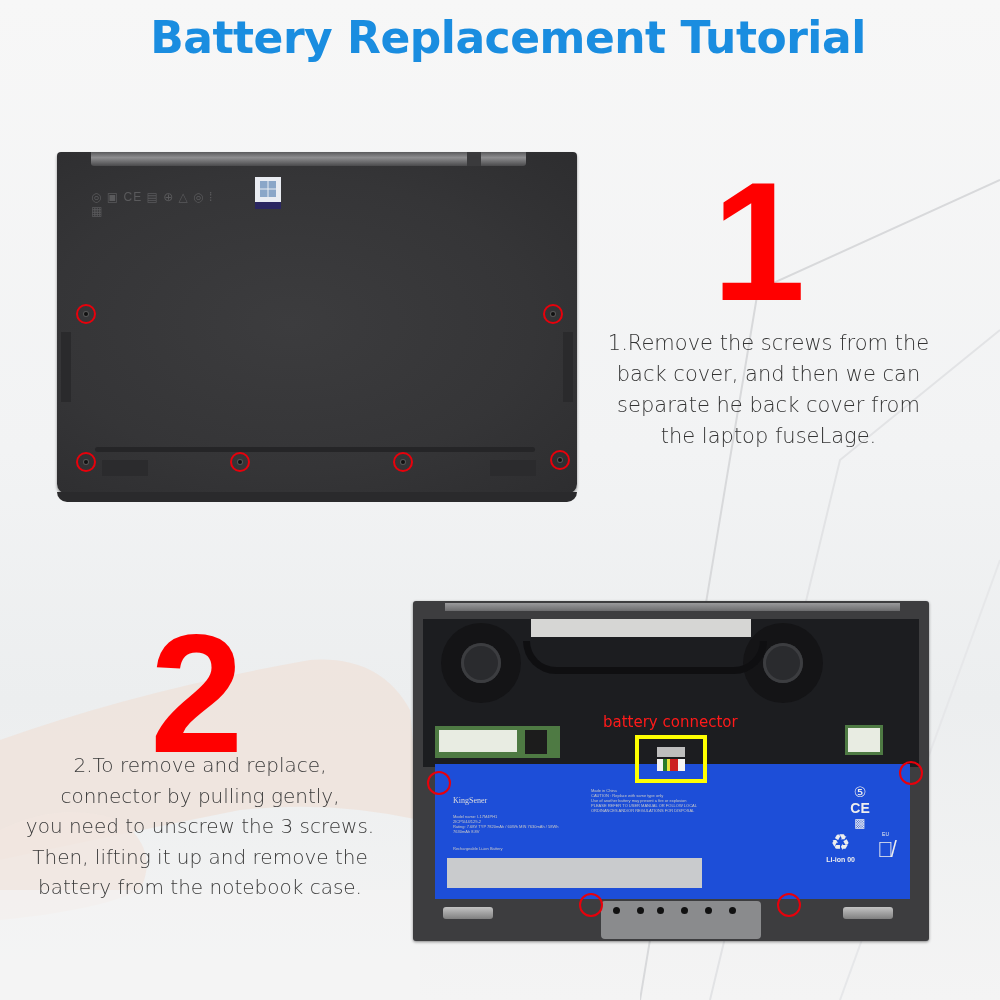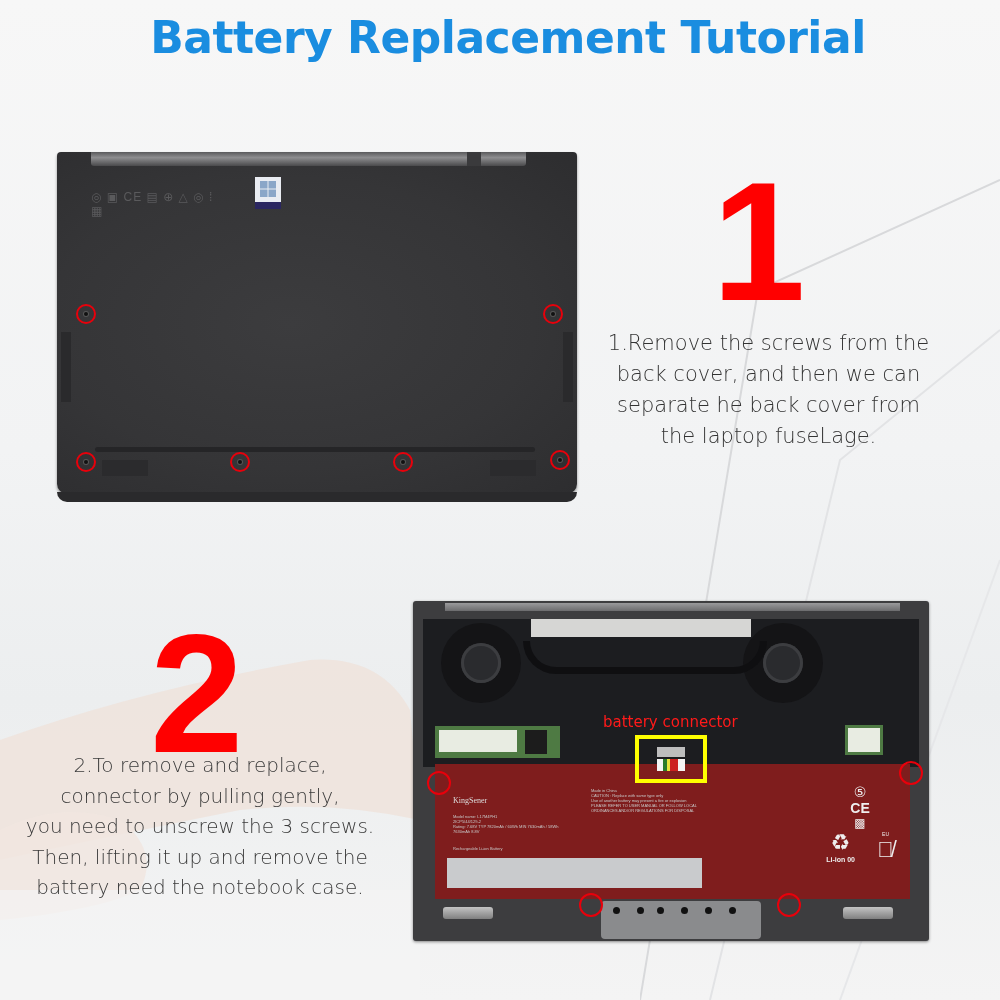--- a/index.html
+++ b/index.html
@@ -77,21 +77,21 @@
   .heatsink { position:absolute; left:118px; top:18px; width:220px; height:18px; background:#d6d6d4; }
   .fan { position:absolute; width:80px; height:80px; border-radius:50%; background:#141416; top:22px; }
   .fan::after { content:""; position:absolute; left:20px; top:20px; width:40px; height:40px; border-radius:50%; background:#2a2b2e; box-shadow: inset 0 0 0 3px #3c3d40; }
   .pipe { position:absolute; left:110px; top:40px; width:230px; height:26px; border:7px solid #0f0f11; border-top:none; border-radius:0 0 40px 40px; }
   .ssd { position:absolute; left:22px; top:125px; width:125px; height:32px; background:#4e7a43; }
   .ssd .chip { position:absolute; left:90px; top:4px; width:22px; height:24px; background:#1c1c1c; }
   .ssd .lbl { position:absolute; left:4px; top:4px; width:78px; height:22px; background:#e8ece2; }
   .wifi { position:absolute; left:432px; top:124px; width:38px; height:30px; background:#4e7a43; }
   .wifi .lbl { position:absolute; left:3px; top:3px; width:32px; height:24px; background:#e8ece2; }
   .battery {
-    position:absolute; left:22px; top:163px; width:475px; height:135px; background:#7f1d1d;
+    position:absolute; left:22px; top:163px; width:475px; height:135px; background:#1d4ed8;
   }
   .battery .brand { position:absolute; left:18px; top:32px; font-family:"Liberation Serif", serif; font-size:8px; color:#ddd; }
   .battery .txt { position:absolute; font-size:4px; line-height:5px; color:#c8c8c8; white-space:nowrap; }
   .battery .warn-label { position:absolute; left:12px; top:94px; width:255px; height:30px; background:#c9cbcd; }
   .battery .icons { position:absolute; left:380px; top:20px; width:90px; height:110px; color:#eee; font-size:10px; text-align:center; }
   .speaker { position:absolute; width:50px; height:12px; border-radius:3px; background:linear-gradient(#c4c4c4,#808080); top:306px; }
   .touchpad-bracket { position:absolute; left:188px; top:300px; width:160px; height:38px; background:#8a8b8d; border-radius:4px; }
   .touchpad-bracket .hole { position:absolute; width:7px; height:7px; border-radius:50%; background:#111; top:6px; }
   .conn-box {
     position:absolute; left:222px; top:134px; width:72px; height:48px;
@@ -160,21 +160,21 @@
 </div>
 
 <div>
   <div class="big-num" style="left:150px;top:610px;">2</div>
 
   <div class="desc" style="left:0;top:750px;width:400px;font-size:20px;line-height:30.5px;color:#3a3a3a;">
     <div>2.To remove and replace,</div>
     <div>connector by pulling gently,</div>
     <div>you need to unscrew the 3 screws.</div>
     <div>Then, lifting it up and remove the</div>
-    <div>battery need the notebook case.</div>
+    <div>battery from the notebook case.</div>
   </div>
 
   <div class="internals">
     <div class="board"></div>
     <div class="top-hinge"></div>
     <div class="heatsink"></div>
     <div class="fan" style="left:28px"></div>
     <div class="fan" style="left:330px"></div>
     <div class="pipe"></div>
     <div class="ssd">

